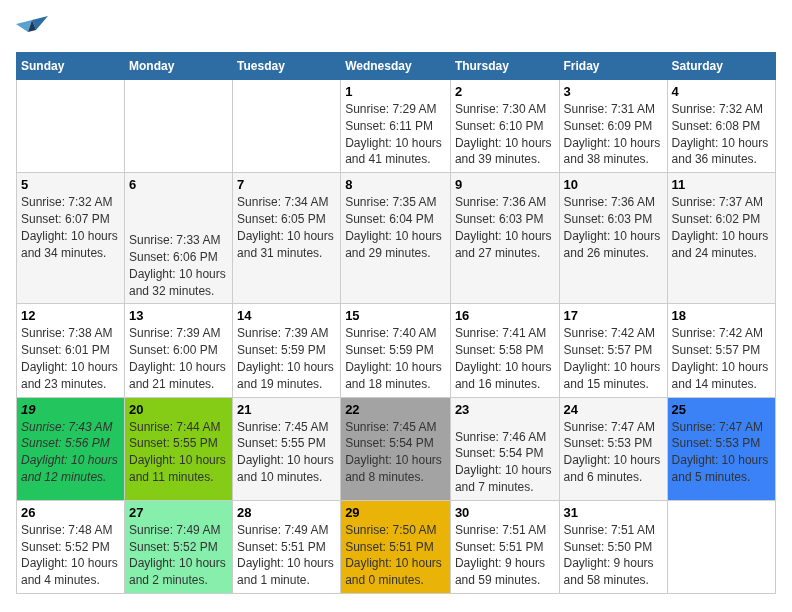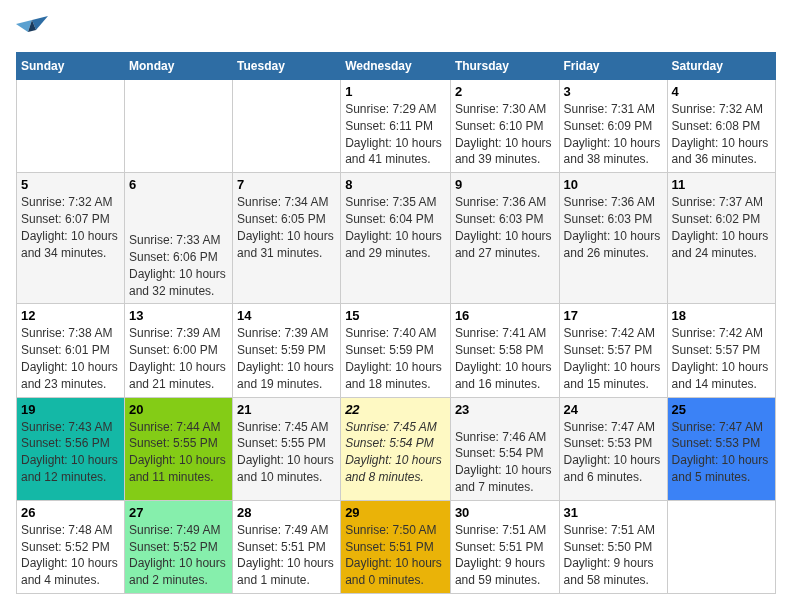--- a/index.html
+++ b/index.html
@@ -248,42 +248,42 @@
         </td>
         <td style="background: rgb(255, 255, 255);">
           <div class="day-number">18</div>
           <div class="day-info" style="white-space: pre-line;">Sunrise: 7:42 AM
 Sunset: 5:57 PM
 Daylight: 10 hours
 and 14 minutes.</div>
         </td>
       </tr>
       <tr>
-        <td style="background: #14b8a6;">
+        <td style="background: #22c55e; font-style: italic;">
           <div class="day-number">19</div>
           <div class="day-info" style="white-space: pre-line;">Sunrise: 7:43 AM
 Sunset: 5:56 PM
 Daylight: 10 hours
 and 12 minutes.</div>
         </td>
         <td style="background: #84cc16;">
           <div class="day-number">20</div>
           <div class="day-info" style="white-space: pre-line;">Sunrise: 7:44 AM
 Sunset: 5:55 PM
 Daylight: 10 hours
 and 11 minutes.</div>
         </td>
         <td style="background: rgb(245, 245, 245);">
           <div class="day-number">21</div>
           <div class="day-info" style="white-space: pre-line;">Sunrise: 7:45 AM
 Sunset: 5:55 PM
 Daylight: 10 hours
 and 10 minutes.</div>
         </td>
-        <td style="background: #fef9c3; font-style: italic;">
+        <td style="background: #a3a3a3;">
           <div class="day-number">22</div>
           <div class="day-info" style="white-space: pre-line;">Sunrise: 7:45 AM
 Sunset: 5:54 PM
 Daylight: 10 hours
 and 8 minutes.</div>
         </td>
         <td style="background: rgb(245, 245, 245);">
           <div class="day-number">23</div>
           <div class="day-info" style="white-space: pre-line; margin-top: 12px;">Sunrise: 7:46 AM
 Sunset: 5:54 PM

